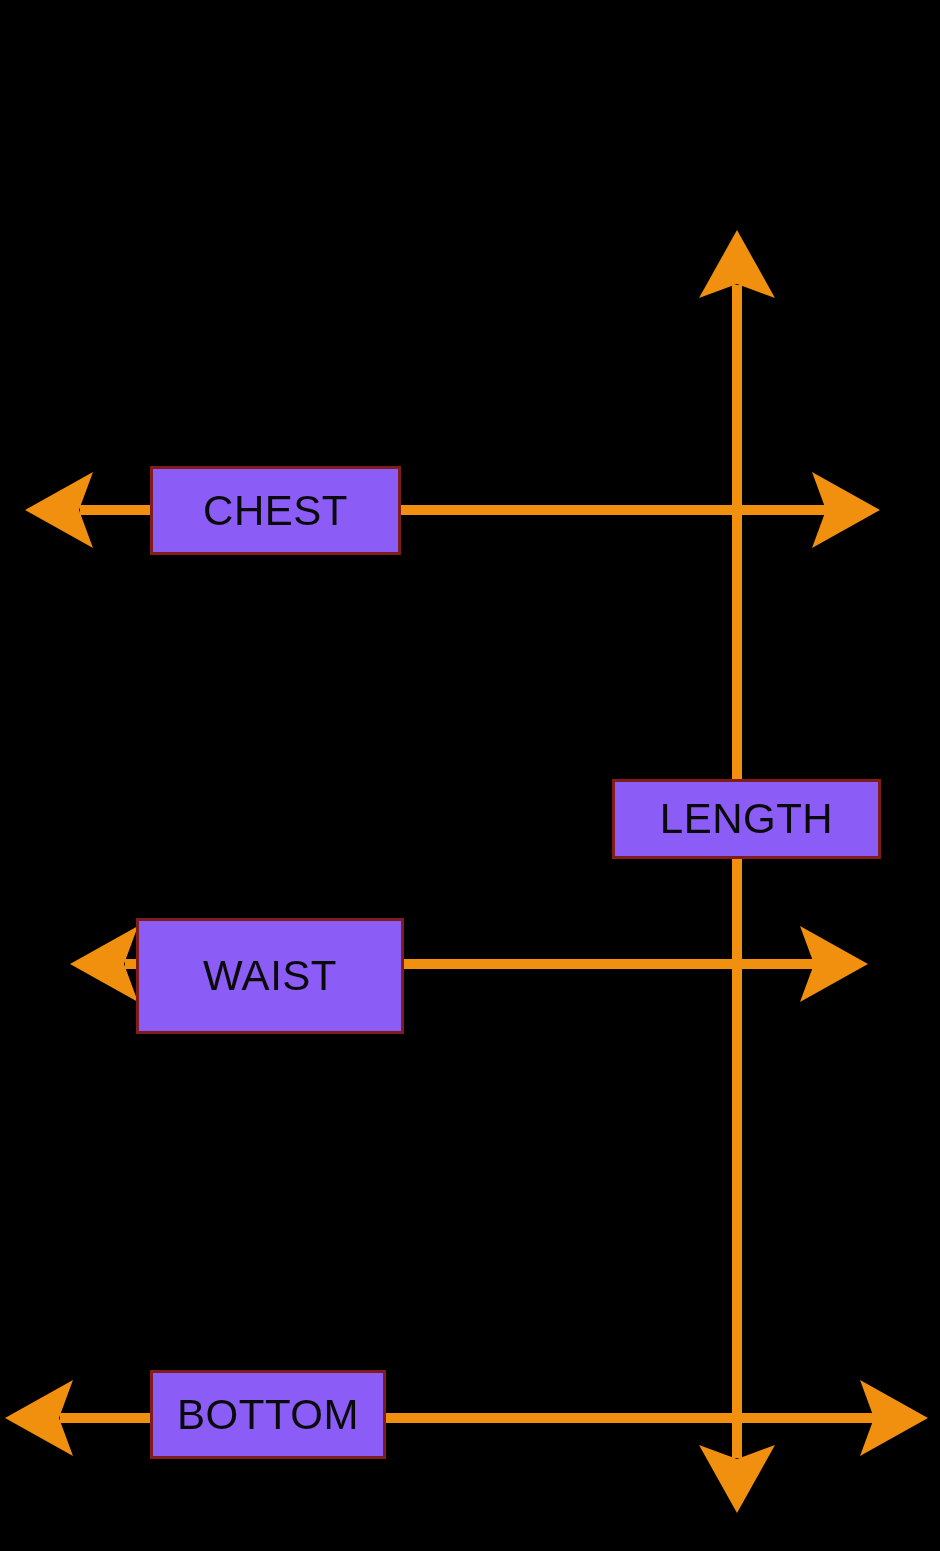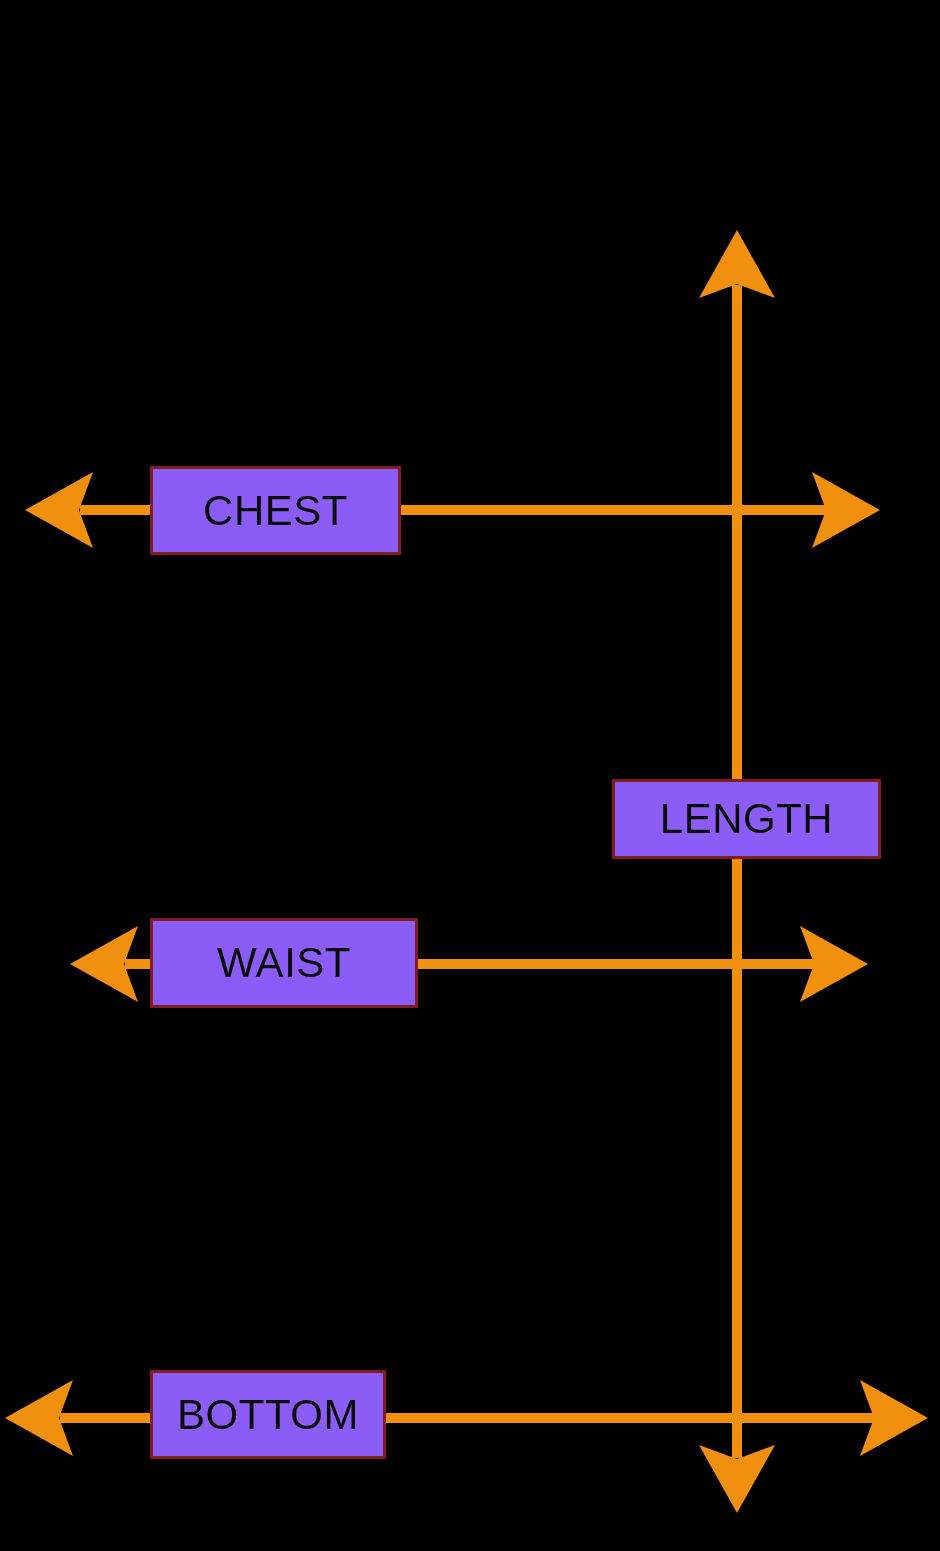--- a/index.html
+++ b/index.html
@@ -53,24 +53,24 @@
   
   #box-length {
     left: 612px;
     top: 779px;
     width: 269px;
     height: 80px;
   }
   #box-length .label-text { font-size: 42px; }
   
   #box-waist {
-    left: 150px;
+    left: 136px;
     top: 918px;
     width: 268px;
-    height: 90px;
+    height: 116px;
   }
   #box-waist .label-text { font-size: 42px; }
   
   #box-bottom {
     left: 150px;
     top: 1370px;
     width: 236px;
     height: 89px;
   }
   #box-bottom .label-text { font-size: 42px; }

